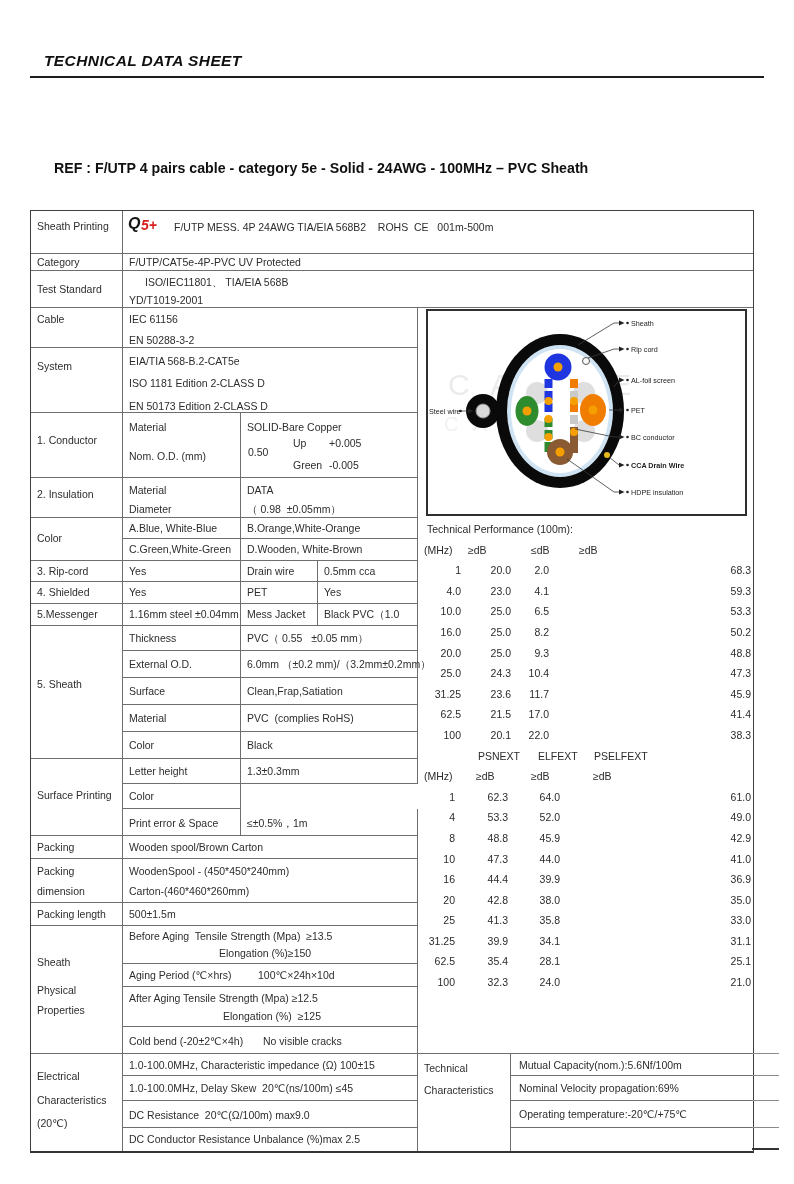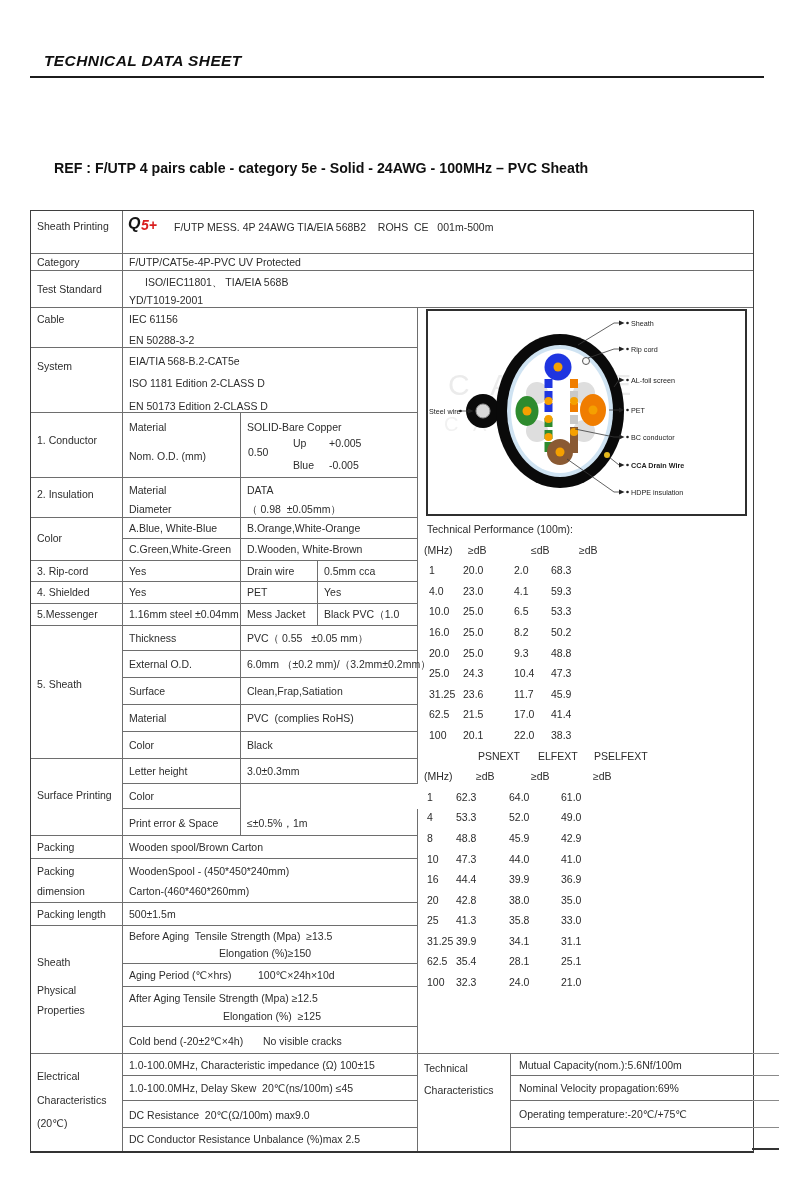--- a/index.html
+++ b/index.html
@@ -9,21 +9,21 @@
   .title-rule{position:absolute;left:30px;top:76px;width:734px;height:2px;background:#1c1c1c;}
   .ref{position:absolute;left:54px;top:160px;font-size:14.2px;font-weight:bold;color:#101010;}
   .tbl{position:absolute;left:30px;top:210px;width:722px;height:940px;border:1px solid #3f3f3f;border-bottom:2px solid #333;box-sizing:content-box;}
   .c{position:absolute;box-sizing:border-box;border-right:1px solid #6e6e6e;border-bottom:1px solid #6e6e6e;padding-left:6px;font-size:10.5px;line-height:13px;color:#2d2d2d;white-space:pre;}
   .c .abs{position:absolute;white-space:pre;}
   .nr{border-right:none;}.nb{border-bottom:none;}
   .logo-q{font-size:16px;font-weight:800;font-style:italic;color:#161616;}
   .logo-plus{font-size:14px;font-weight:800;font-style:italic;margin-left:1px;}
   .sptext{font-size:10.5px;margin-left:13px;white-space:pre;}
   .diagbox{position:absolute;left:395px;top:98px;width:321px;height:207px;border:2px solid #2f2f2f;box-sizing:border-box;background:#fff;}
-  .perf{position:absolute;left:392px;top:308px;width:328px;font-size:10.5px;color:#2b2b2b;}
+  .perf{position:absolute;left:392px;top:308px;width:328px;font-size:10.5px;color:#2b2b2b;text-align:right;}
   .pline{position:relative;height:20.6px;line-height:20.6px;white-space:pre;}
   .pline .ph{position:absolute;top:0;white-space:pre;}
   .prow1,.prow2{display:grid;height:20.6px;line-height:20.6px;}
   .prow1{grid-template-columns:38px 50px 38px auto;}
   .prow2{grid-template-columns:32px 53px 52px auto;}
   .prow1 span,.prow2 span{white-space:pre;}
   .prow1 span:nth-child(1){padding-left:6px;}
   .prow1 span:nth-child(2){padding-left:2px;}
   .prow1 span:nth-child(3){padding-left:3px;}
   .prow1 span:nth-child(4){padding-left:2px;}
@@ -76,21 +76,21 @@
     <div class="c" style="left:0;top:202px;width:92px;height:65px;padding-top:21px">1. Conductor</div>
     <div class="c" style="left:92px;top:202px;width:118px;height:65px">
       <span class="abs" style="left:6px;top:8px">Material</span>
       <span class="abs" style="left:6px;top:37px">Nom. O.D. (mm)</span>
     </div>
     <div class="c" style="left:210px;top:202px;width:177px;height:65px">
       <span class="abs" style="left:6px;top:8px">SOLID-Bare Copper</span>
       <span class="abs" style="left:7px;top:33px">0.50</span>
       <span class="abs" style="left:52px;top:24px">Up</span>
       <span class="abs" style="left:88px;top:24px">+0.005</span>
-      <span class="abs" style="left:52px;top:46px">Blue</span>
+      <span class="abs" style="left:52px;top:46px">Green</span>
       <span class="abs" style="left:88px;top:46px">-0.005</span>
     </div>
 
     <div class="c" style="left:0;top:267px;width:92px;height:40px;padding-top:10px">2. Insulation</div>
     <div class="c" style="left:92px;top:267px;width:118px;height:40px">
       <span class="abs" style="left:6px;top:6px">Material</span>
       <span class="abs" style="left:6px;top:25px">Diameter</span>
     </div>
     <div class="c" style="left:210px;top:267px;width:177px;height:40px">
       <span class="abs" style="left:6px;top:6px">DATA</span>
@@ -125,21 +125,21 @@
     <div class="c" style="left:210px;top:440px;width:177px;height:27px;padding-top:7px">6.0mm （±0.2 mm)/（3.2mm±0.2mm）</div>
     <div class="c" style="left:92px;top:467px;width:118px;height:27px;padding-top:7px">Surface</div>
     <div class="c" style="left:210px;top:467px;width:177px;height:27px;padding-top:7px">Clean,Frap,Satiation</div>
     <div class="c" style="left:92px;top:494px;width:118px;height:27px;padding-top:7px">Material</div>
     <div class="c" style="left:210px;top:494px;width:177px;height:27px;padding-top:7px">PVC  (complies RoHS)</div>
     <div class="c" style="left:92px;top:521px;width:118px;height:27px;padding-top:7px">Color</div>
     <div class="c" style="left:210px;top:521px;width:177px;height:27px;padding-top:7px">Black</div>
 
     <div class="c" style="left:0;top:548px;width:92px;height:77px;padding-top:30px">Surface Printing</div>
     <div class="c" style="left:92px;top:548px;width:118px;height:25px;padding-top:6px">Letter height</div>
-    <div class="c" style="left:210px;top:548px;width:177px;height:25px;padding-top:6px">3.0±0.3mm</div>
+    <div class="c" style="left:210px;top:548px;width:177px;height:25px;padding-top:6px">1.3±0.3mm</div>
     <div class="c" style="left:92px;top:573px;width:118px;height:25px;padding-top:6px">Color</div>
     <div class="c" style="left:92px;top:598px;width:118px;height:27px;padding-top:8px">Print error &amp; Space</div>
     <div class="c" style="left:210px;top:598px;width:177px;height:27px;padding-top:8px">≤±0.5%，1m</div>
 
     <div class="c" style="left:0;top:625px;width:92px;height:23px;padding-top:5px">Packing</div>
     <div class="c" style="left:92px;top:625px;width:295px;height:23px;padding-top:5px">Wooden spool/Brown Carton</div>
 
     <div class="c" style="left:0;top:648px;width:92px;height:44px">
       <span class="abs" style="left:6px;top:6px">Packing</span>
       <span class="abs" style="left:6px;top:26px">dimension</span>

